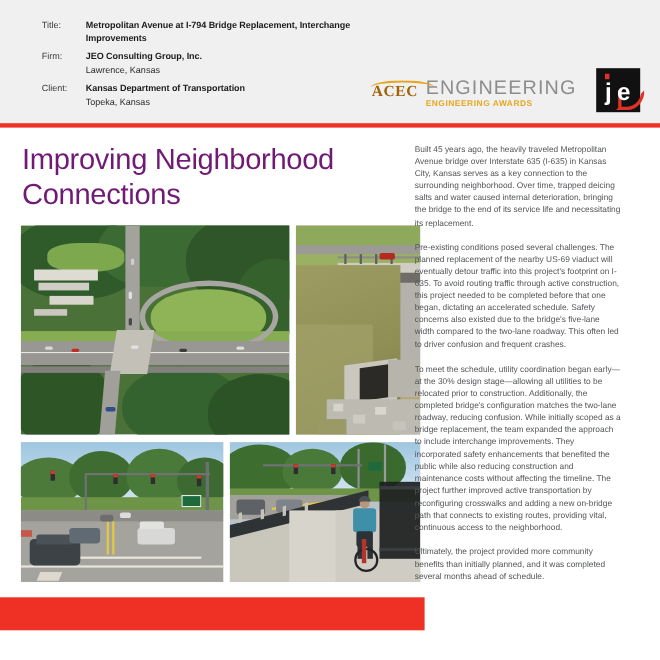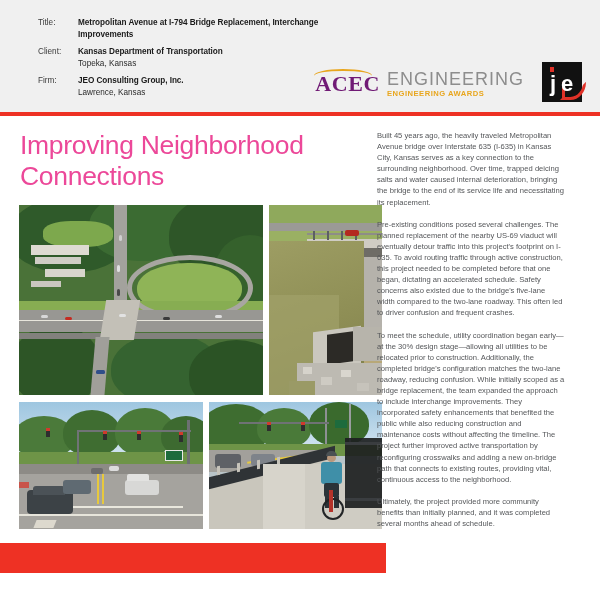--- a/index.html
+++ b/index.html
@@ -34,22 +34,22 @@
   .meta-value .sub { font-weight: 400; display: block; color: #2b2b2b; }
 
   
   .logo-zone {
     position: absolute; right: 18px; top: 62px;
     display: flex; align-items: center; gap: 18px;
   }
   .acec-lockup { display: flex; align-items: center; gap: 7px; position: relative; }
   .acec-word {
     font-family: "Liberation Serif", serif;
-    font-weight: bold; font-size: 22px; letter-spacing: 0.6px;
-    color: #701a75; line-height: 1; position: relative; padding-top: 4px;
+    font-weight: bold; font-size: 14px; letter-spacing: 0.6px;
+    color: #a16207; line-height: 1; position: relative; padding-top: 4px;
   }
   .acec-swoosh {
     position: absolute; left: -1px; top: 0px; width: 58px; height: 8px;
     border-top: 2.2px solid #e8a61e;
     border-radius: 60% 60% 0 0 / 100% 100% 0 0;
   }
   .acec-right { display: flex; flex-direction: column; line-height: 1; padding-top: 3px; }
   .acec-eng {
     font-size: 18px; letter-spacing: 1.0px; color: #8d8d8d; font-weight: 400;
   }
@@ -85,21 +85,21 @@
   
   .header-rule {
     position: absolute; left: 0; top: 112px; width: 600px; height: 4px;
     background: #ee3124;
   }
 
   
   .headline {
     position: absolute; left: 20px; top: 130px; width: 345px;
     font-size: 26.5px; line-height: 31px; font-weight: 400;
-    color: #ec4899; letter-spacing: -0.3px;
+    color: #701a75; letter-spacing: -0.3px;
   }
 
   
   .photos { position: absolute; left: 19px; top: 205px; width: 363px; }
   .photo-row { display: flex; gap: 6px; }
   .photo-row + .photo-row { margin-top: 7px; }
   .photo { position: relative; overflow: hidden; background: #b9c4c8; }
   .p-aerial { width: 244px; height: 190px; }
   .p-culvert { width: 113px; height: 190px; }
   .p-street  { width: 184px; height: 127px; }
@@ -141,32 +141,32 @@
     <div class="meta-block">
 
       <div class="meta-row">
         <div class="meta-label">Title:</div>
         <div class="meta-value">
           <span class="strong">Metropolitan Avenue at I-794 Bridge Replacement, Interchange Improvements</span>
         </div>
       </div>
 
       <div class="meta-row">
+        <div class="meta-label">Firm:</div>
+        <div class="meta-value">
+          <span class="strong">JEO Consulting Group, Inc.</span>
+          <span class="sub">Lawrence, Kansas</span>
+        </div>
+      </div>
+
+      <div class="meta-row">
         <div class="meta-label">Client:</div>
         <div class="meta-value">
           <span class="strong">Kansas Department of Transportation</span>
           <span class="sub">Topeka, Kansas</span>
-        </div>
-      </div>
-
-      <div class="meta-row">
-        <div class="meta-label">Firm:</div>
-        <div class="meta-value">
-          <span class="strong">JEO Consulting Group, Inc.</span>
-          <span class="sub">Lawrence, Kansas</span>
         </div>
       </div>
 
     </div>
   </div>
 
   <div class="logo-zone">
 
     <div class="acec-lockup">
       <div class="acec-word">

